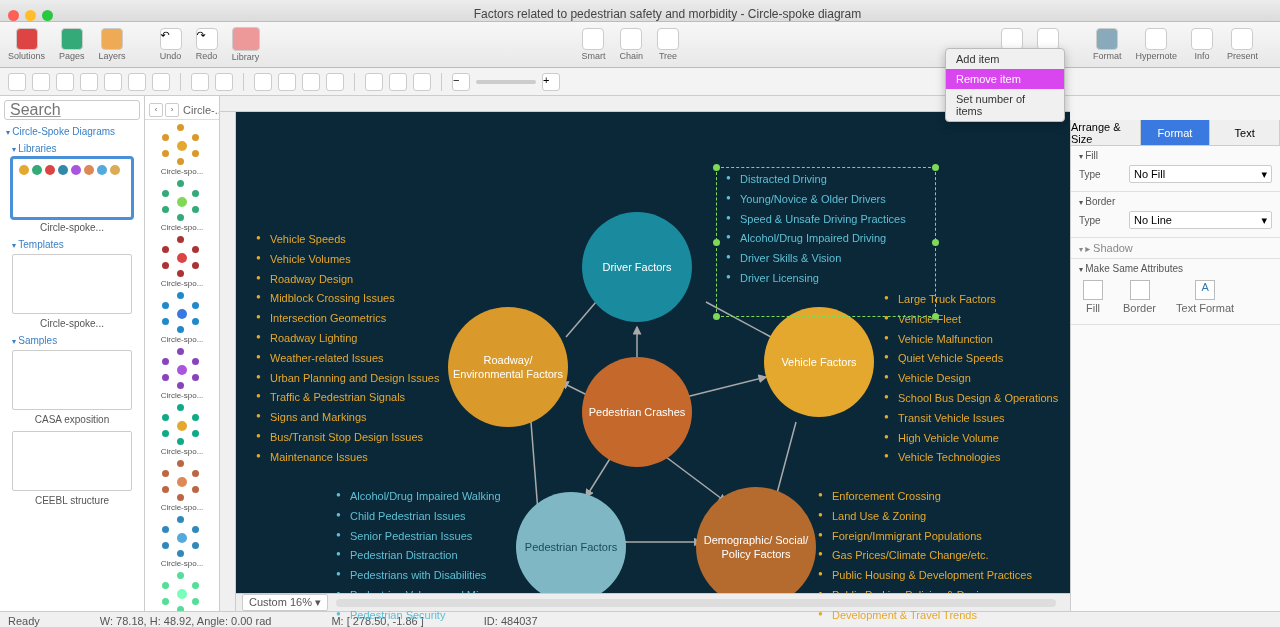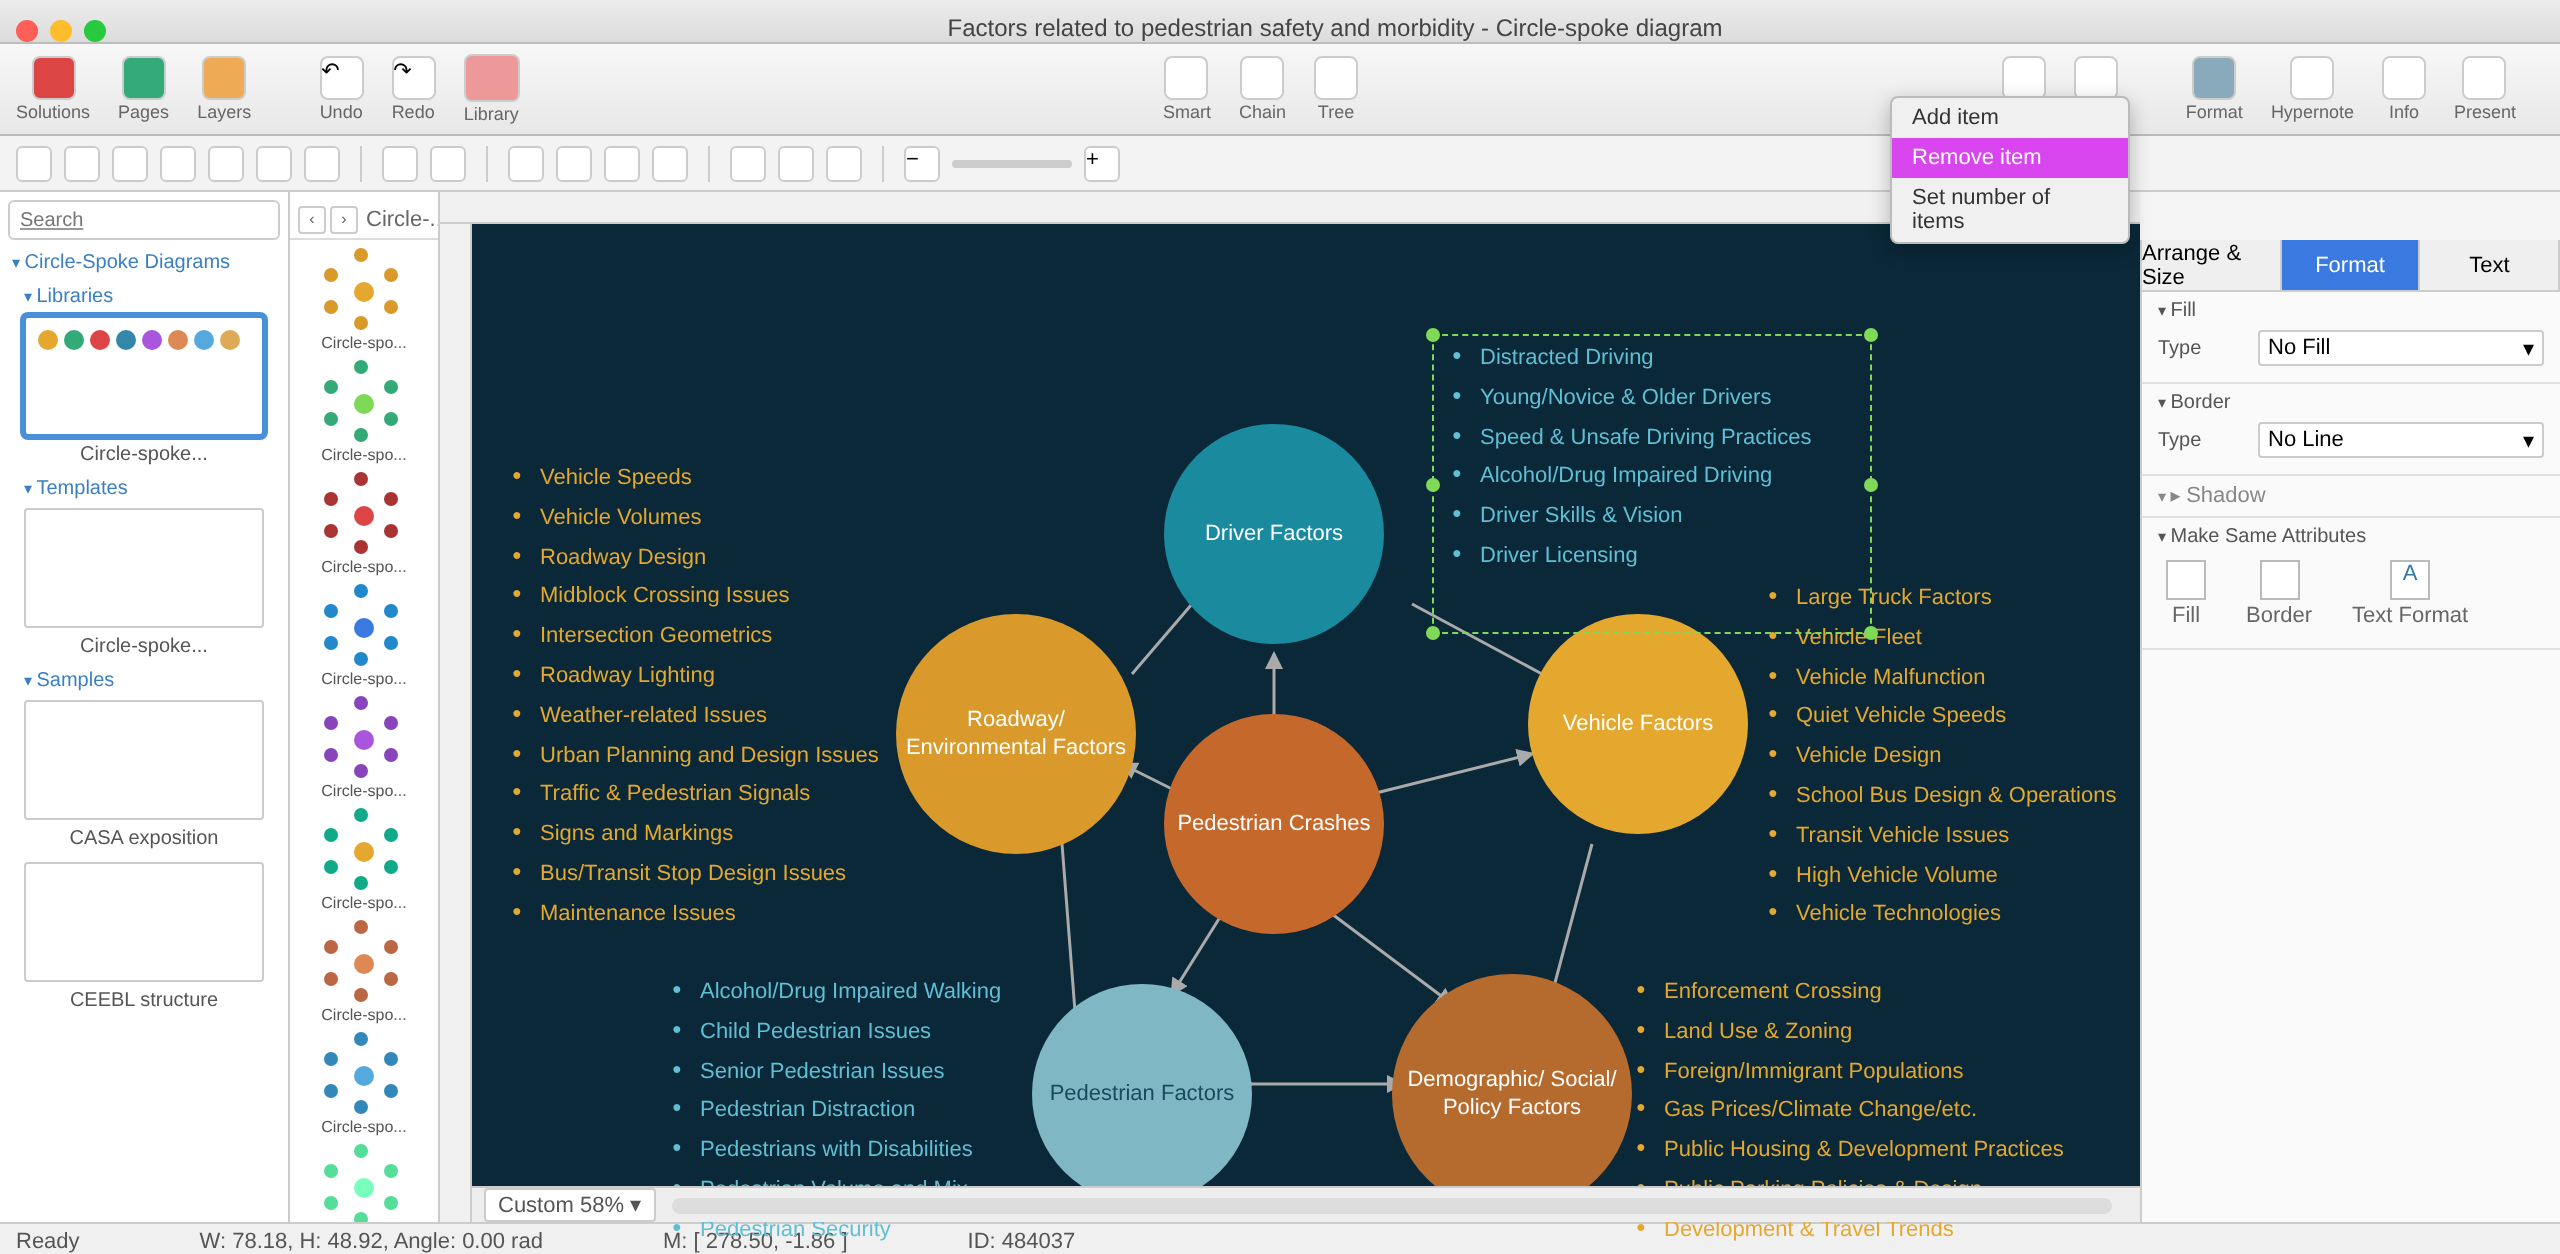--- a/index.html
+++ b/index.html
@@ -16,21 +16,21 @@
 .tb-icons{display:flex;gap:4px;}
 .tb-ico{width:22px;height:22px;background:#fff;border:1px solid #ccc;border-radius:4px;}
 .tb-ico.big{width:28px;height:24px;}
 .tb-lbl{font-size:9px;color:#666;margin-top:1px;}
 .tb-spacer{flex:1;}
 .subtool{height:28px;background:#f3f3f3;border-bottom:1px solid #ccc;display:flex;align-items:center;padding:0 8px;gap:6px;}
 .st-ico{width:18px;height:18px;border:1px solid #ccc;background:#fff;border-radius:3px;}
 .st-sep{width:1px;height:18px;background:#ccc;margin:0 4px;}
 .main{display:flex;height:515px;position:relative;}
 .left-panel{width:145px;background:#fff;border-right:1px solid #ccc;padding:4px;overflow:hidden;}
-.search{width:100%;height:20px;border:1px solid #ccc;border-radius:3px;padding:0 5px;font-size:10px;color:#999;text-decoration:underline;}
+.search{width:100%;height:20px;border:1px solid #ccc;border-radius:3px;padding:0 5px;font-size:16px;color:#999;text-decoration:underline;}
 .section-h{color:#3a7fc4;font-size:10px;margin:6px 0 3px 2px;}
 .section-h::before{content:"▾ ";font-size:8px;}
 .thumb{width:120px;height:60px;border:1px solid #4a90d9;background:#fff;margin:4px auto;border-radius:2px;position:relative;}
 .thumb.sel{box-shadow:0 0 0 2px #4a90d9;}
 .thumb-grid{display:flex;flex-wrap:wrap;padding:6px;gap:3px;}
 .tcirc{width:10px;height:10px;border-radius:50%;}
 .thumb-lbl{text-align:center;font-size:10px;color:#555;margin-bottom:6px;}
 .shapes-panel{width:75px;background:#fff;border-right:1px solid #ccc;overflow:hidden;padding-top:4px;}
 .shapes-head{height:20px;border-bottom:1px solid #ddd;display:flex;align-items:center;padding:0 4px;font-size:9px;color:#666;}
 .shape-item{text-align:center;margin:6px 0;}
@@ -508,21 +508,21 @@
 
 </div>
 
 <div class="context-menu">
   <div class="cm-item">Add item</div>
   <div class="cm-item hl">Remove item</div>
   <div class="cm-item">Set number of items</div>
 </div>
 
 <div class="bottom-tools">
-  <div class="zoom-box"><span>Custom 58%</span> ▾</div>
+  <div class="zoom-box"><span>Custom 16%</span> ▾</div>
   <div style="flex:1;height:8px;background:#ddd;margin:0 8px;border-radius:4px;"></div>
 </div>
 
 <div class="statusbar">
   <div>Ready</div>
   <div>W: 78.18,  H: 48.92,  Angle: 0.00 rad</div>
   <div>M: [ 278.50, -1.86 ]</div>
   <div>ID: 484037</div>
 </div>
 

